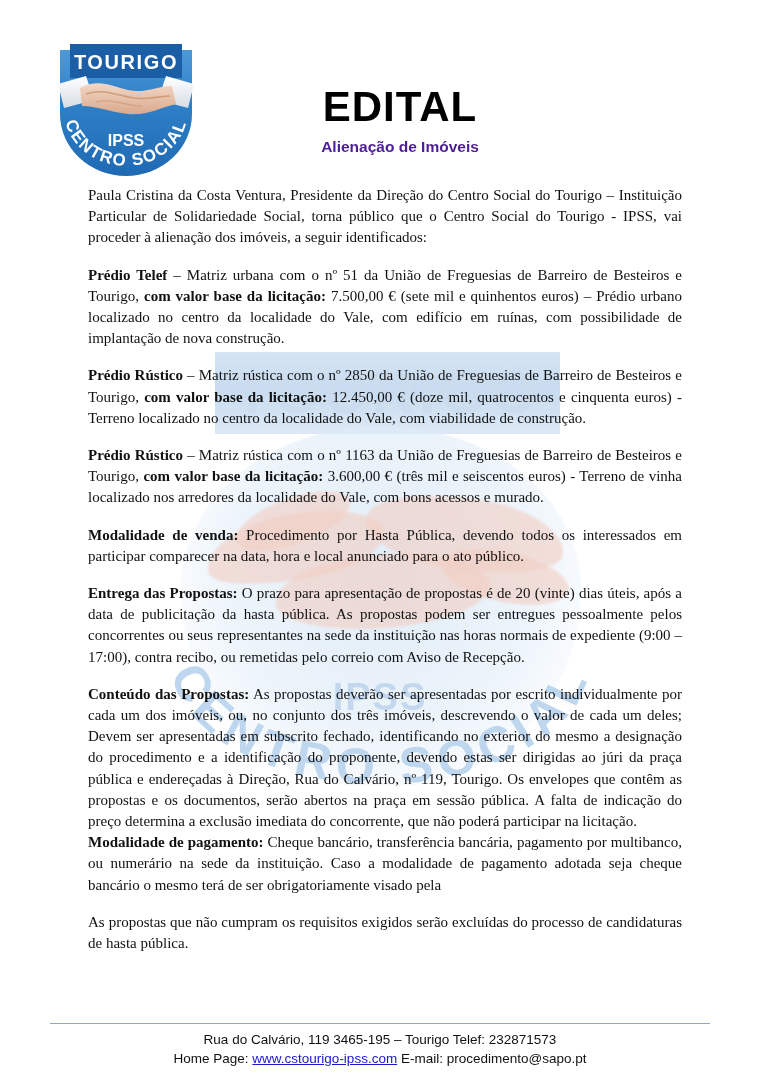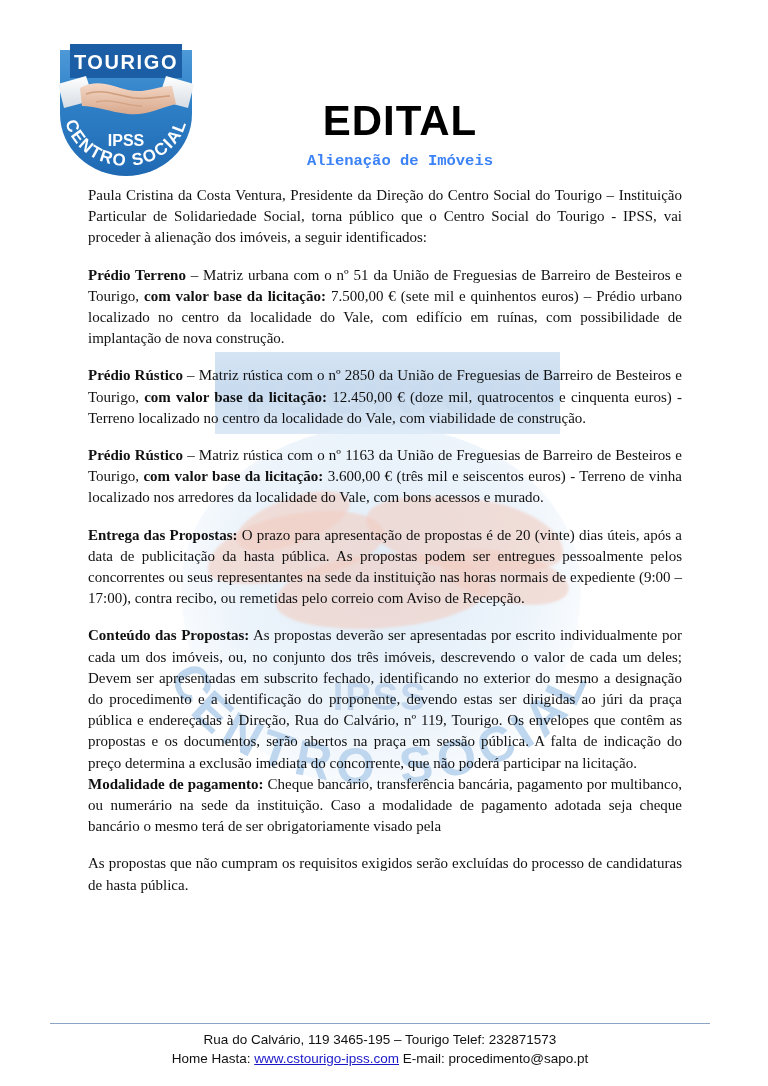--- a/index.html
+++ b/index.html
@@ -105,39 +105,39 @@
     position:relative;z-index:2;
     height:185px;
   }
   .logo{
     position:absolute;
     left:50px; top:28px;
     width:152px; height:152px;
   }
   .title-block{
     position:absolute;
-    left:240px; top:99px;
+    left:240px; top:85px;
     width:320px;
     text-align:center;
   }
   .doc-title{
     font-family:"Liberation Sans", sans-serif;
     font-weight:bold;
     font-size:42px;
     letter-spacing:1px;
     line-height:44px;
     color:#000;
     margin:0;
   }
   .doc-subtitle{
-    font-family:Liberation Mono, monospace;
+    font-family:Liberation Sans, sans-serif;
     font-weight:bold;
     font-size:15.5px;
     margin:9px 0 0 0;
-    color:#3b82f6;
+    color:#4c1d95;
   }
 
   
   .content{
     position:relative;z-index:2;
     margin:0 86px 0 88px;
     width:594px;
   }
   p.para{
     margin:0 0 16px 0;
@@ -248,32 +248,35 @@
     </div>
   </div>
 
   <div class="content">
 
     <p class="para">
       <span>Paula Cristina da Costa Ventura, Presidente da Direção do Centro Social do Tourigo – Instituição Particular de Solidariedade Social, torna público que o Centro Social do Tourigo -  IPSS, vai proceder à alienação dos imóveis, a seguir identificados:</span>
     </p>
 
     <p class="para">
-      <b>Prédio Terreno</b><span> – Matriz urbana com o nº 51 da União de Freguesias de Barreiro de Besteiros e Tourigo, </span><b>com valor base da licitação:</b><span> 7.500,00 € (sete mil e quinhentos euros) – Prédio urbano localizado no centro da localidade do Vale, com edifício em ruínas, com possibilidade de implantação de nova construção.</span>
+      <b>Prédio Telef</b><span> – Matriz urbana com o nº 51 da União de Freguesias de Barreiro de Besteiros e Tourigo, </span><b>com valor base da licitação:</b><span> 7.500,00 € (sete mil e quinhentos euros) – Prédio urbano localizado no centro da localidade do Vale, com edifício em ruínas, com possibilidade de implantação de nova construção.</span>
     </p>
 
     <p class="para">
       <b>Prédio Rústico</b><span> – Matriz rústica com o nº 2850 da União de Freguesias de Barreiro de Besteiros e Tourigo, </span><b>com valor base da licitação:</b><span> 12.450,00 € (doze mil, quatrocentos e cinquenta euros) - Terreno localizado no centro da localidade do Vale, com viabilidade de construção.</span>
     </p>
 
     <p class="para">
       <b>Prédio Rústico</b><span> – Matriz rústica com o nº 1163 da União de Freguesias de Barreiro de Besteiros e Tourigo, </span><b>com valor base da licitação:</b><span> 3.600,00 € (três mil e seiscentos euros) - Terreno de vinha localizado nos arredores da localidade do Vale, com bons acessos e murado.</span>
     </p>
 
 
+    <p class="para">
+      <b>Modalidade de venda:</b><span> Procedimento por Hasta Pública, devendo todos os interessados em participar comparecer na data, hora e local anunciado para o ato público.</span>
+    </p>
 
     <p class="para">
       <b>Entrega das Propostas:</b><span> O prazo para apresentação de propostas é de 20 (vinte) dias úteis, após a data de publicitação da hasta pública. As propostas podem ser entregues pessoalmente pelos concorrentes ou seus representantes na sede da instituição nas horas normais de expediente (9:00 – 17:00), contra recibo, ou remetidas pelo correio com Aviso de Recepção.</span>
     </p>
 
     <p class="para tight">
       <b>Conteúdo das Propostas:</b><span> As propostas deverão ser apresentadas por escrito individualmente por cada um dos imóveis, ou, no conjunto dos três imóveis, descrevendo o valor de cada um deles; Devem ser apresentadas em subscrito fechado, identificando no exterior do mesmo a designação do procedimento e a identificação do proponente, devendo estas ser dirigidas ao júri da praça pública e endereçadas à Direção, Rua do Calvário, nº 119, Tourigo. Os envelopes que contêm as propostas e os documentos, serão abertos na praça em sessão pública. A falta de indicação do preço determina a exclusão imediata do concorrente, que não poderá participar na licitação.</span>
     </p>
 
     <p class="para">
@@ -283,17 +286,17 @@
     <p class="para">
       <span>As propostas que não cumpram os requisitos exigidos serão excluídas do processo de candidaturas de hasta pública.</span>
     </p>
 
   </div>
 
   <div class="footer">
     <div class="footer-rule"></div>
     <div class="footer-lines">
       <div>Rua do Calvário, 119  3465-195 – Tourigo  Telef: 232871573</div>
-      <div><span>Home Hasta: </span><a class="footer-link" href="#">www.cstourigo-ipss.com</a><span> E-mail: procedimento@sapo.pt</span></div>
+      <div><span>Home Page: </span><a class="footer-link" href="#">www.cstourigo-ipss.com</a><span> E-mail: procedimento@sapo.pt</span></div>
     </div>
   </div>
 
 </div>
 
 </body></html>

